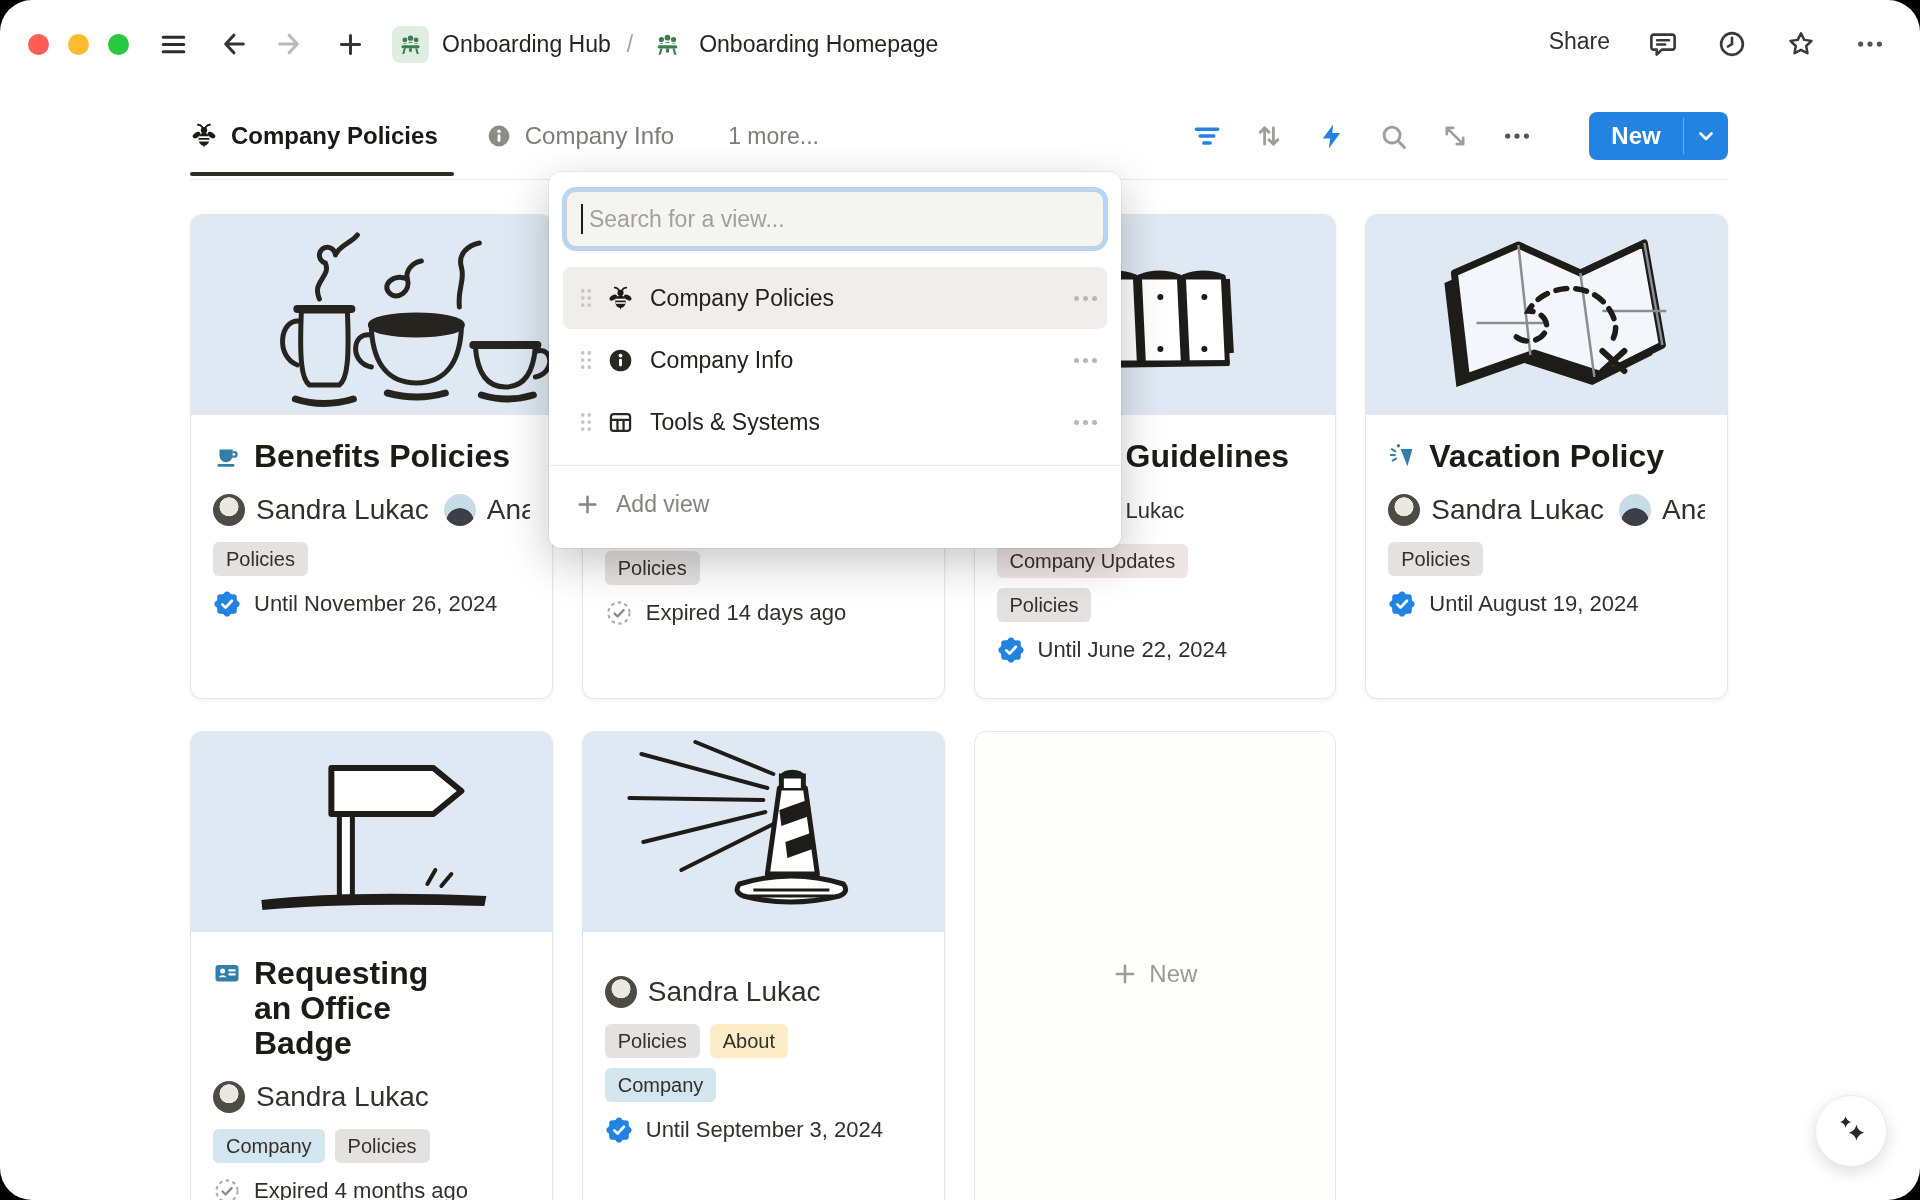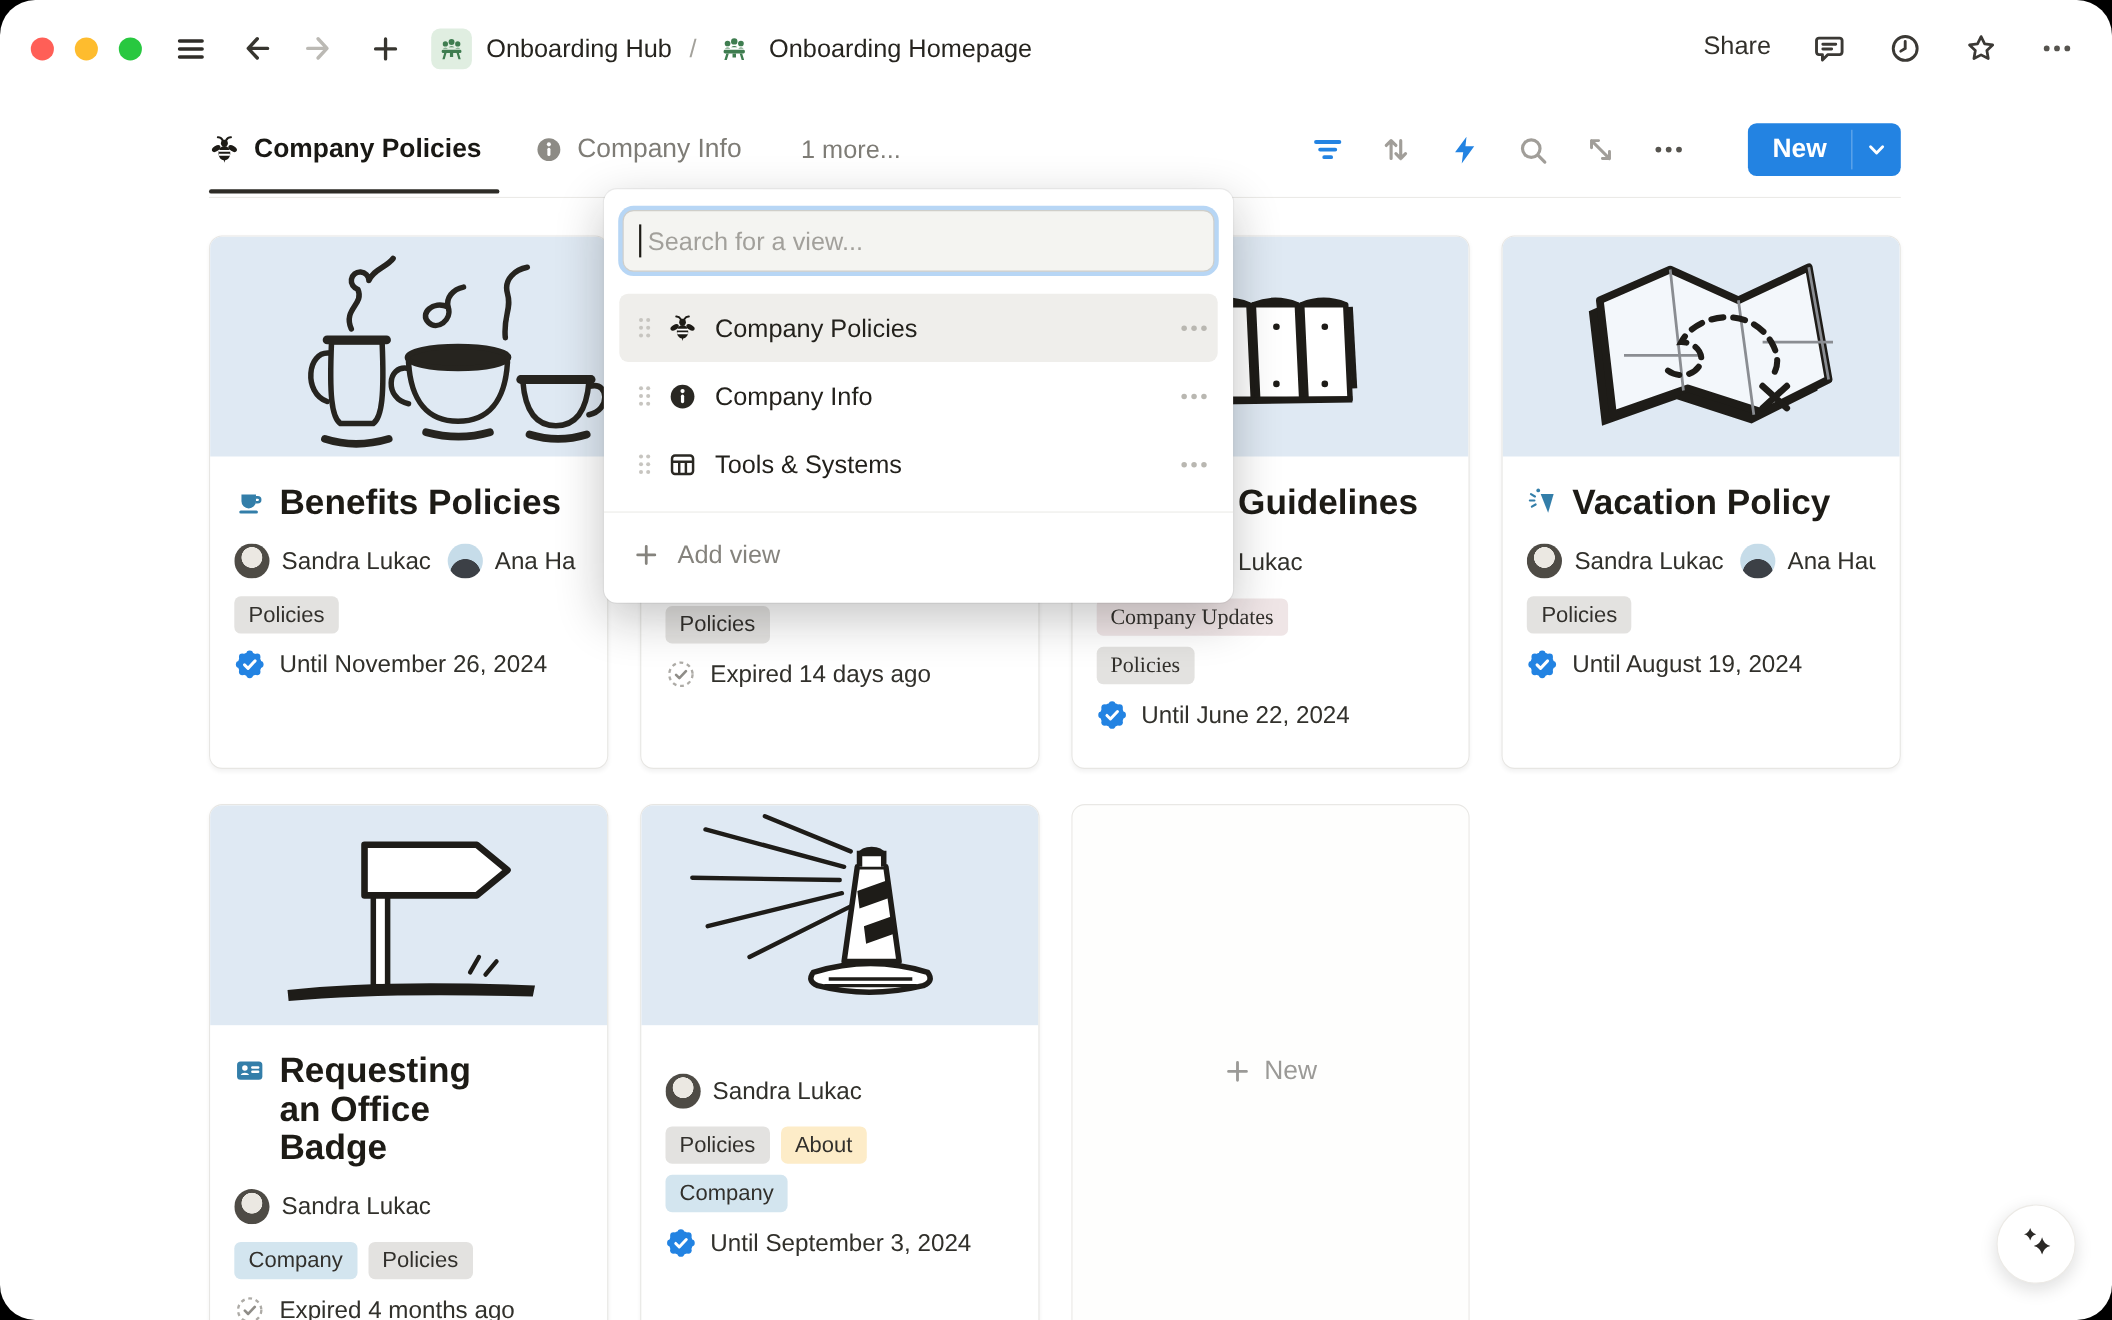--- a/index.html
+++ b/index.html
@@ -51,28 +51,28 @@
         display:grid; grid-template-columns:repeat(4,1fr);
         grid-template-rows:485px 485px; column-gap:29px; row-gap:32px;}
   .card{position:relative; background:#fff; border:1px solid #E7E6E3; border-radius:12px;
         box-shadow:0 2px 4px rgba(15,15,15,.05); overflow:hidden;}
   .card-img{height:200px; background:#DFE9F3; overflow:hidden;}
   .card-img svg{width:100%; height:100%;}
   .card-body{padding:24px 22px 0;}
   .card-title{display:flex; align-items:flex-start; gap:13px; font-size:32px; font-weight:600;
         color:#1D1B16; line-height:35px;}
   .card-title .ticn{flex:0 0 auto; margin-top:3px;}
-  .people{display:flex; align-items:center; gap:15px; margin-top:20px; font-size:22px;
+  .people{display:flex; align-items:center; gap:15px; margin-top:20px; font-size:28px;
         color:#31302B; white-space:nowrap; overflow:hidden;}
   .person{display:flex; align-items:center; gap:11px;}
   .avatar{width:32px;height:32px;border-radius:50%; flex:0 0 auto;}
   .avatar.sandra{background:radial-gradient(circle at 50% 40%, #EBE8E2 0 37%, #4E4B45 39% 100%);}
   .avatar.ana{background:radial-gradient(circle at 50% 88%, #3C4046 0 42%, #C6DCE9 44% 100%);}
   .chips{display:flex; flex-wrap:wrap; gap:10px; margin-top:16px;}
-  .chips.stack{flex-direction:column; align-items:flex-start;font-family:Liberation Serif, serif;}
+  .chips.stack{flex-direction:column; align-items:flex-start;}
   .chip{height:34px; display:inline-flex; align-items:center; padding:0 13px; border-radius:6px;
         font-size:20px; color:#32302C;}
   .status{display:flex; align-items:center; gap:13px; margin-top:14px; font-size:22px; color:#31302B;}
   .spacer-hidden{height:96px;}
   .offset{padding-left:129px;}
   .person-line{margin-top:20px; font-size:22px; color:#31302B; line-height:34px;}
   .empty-card{display:flex; align-items:center; justify-content:center; gap:11px;
         background:#FEFEFD; border:1px solid #E9E8E5; box-shadow:none;
         color:#9B9A97; font-size:24px;}
 

